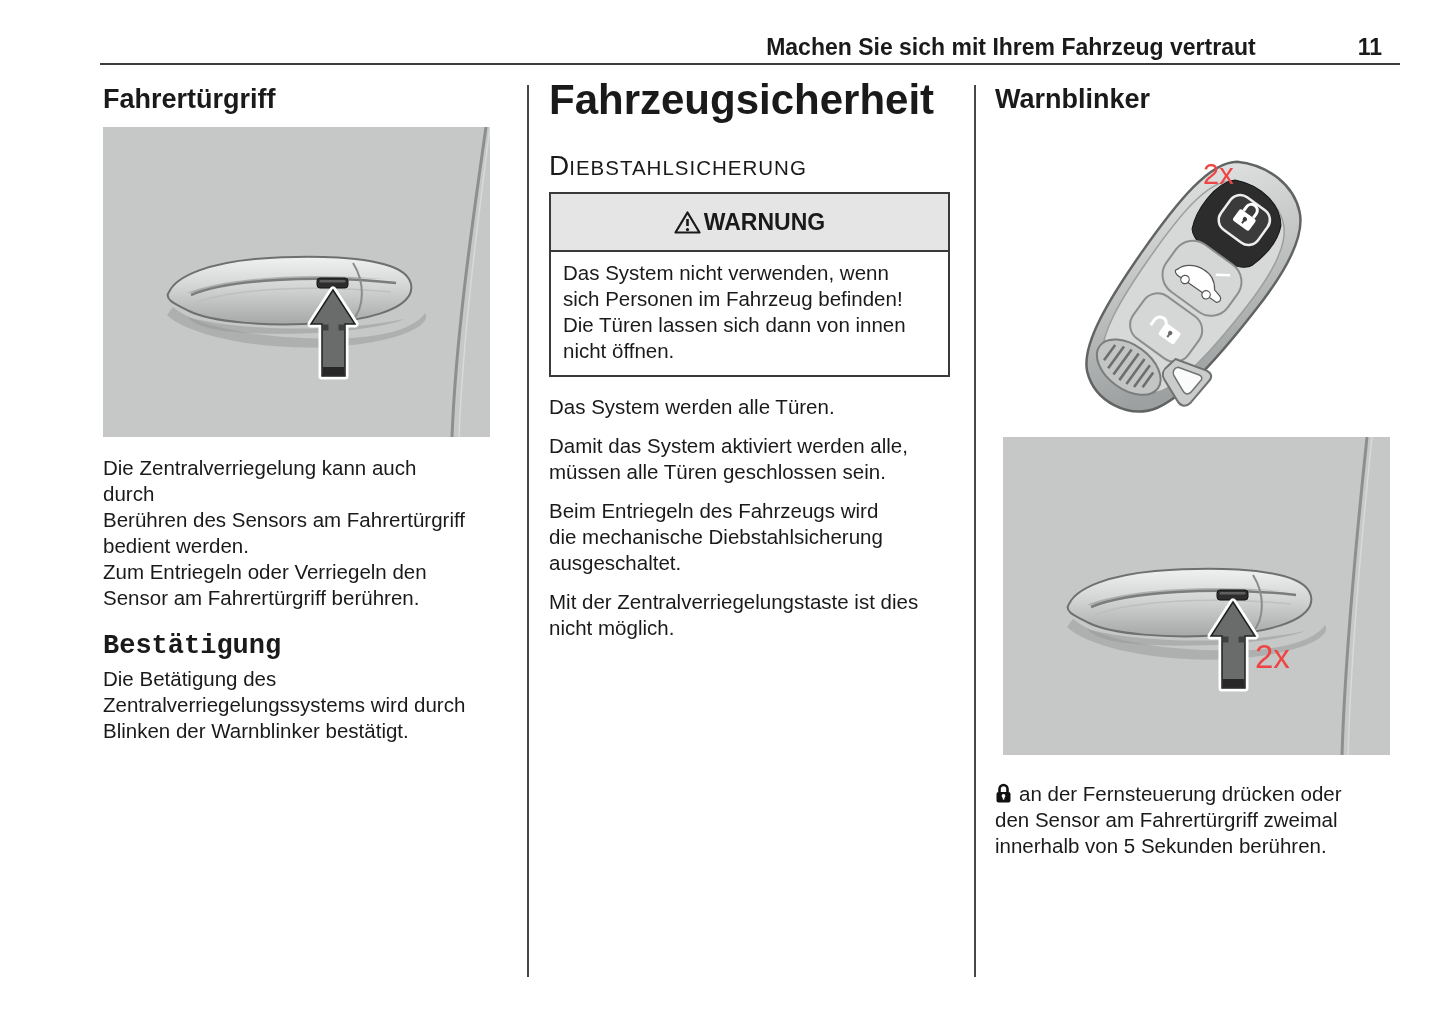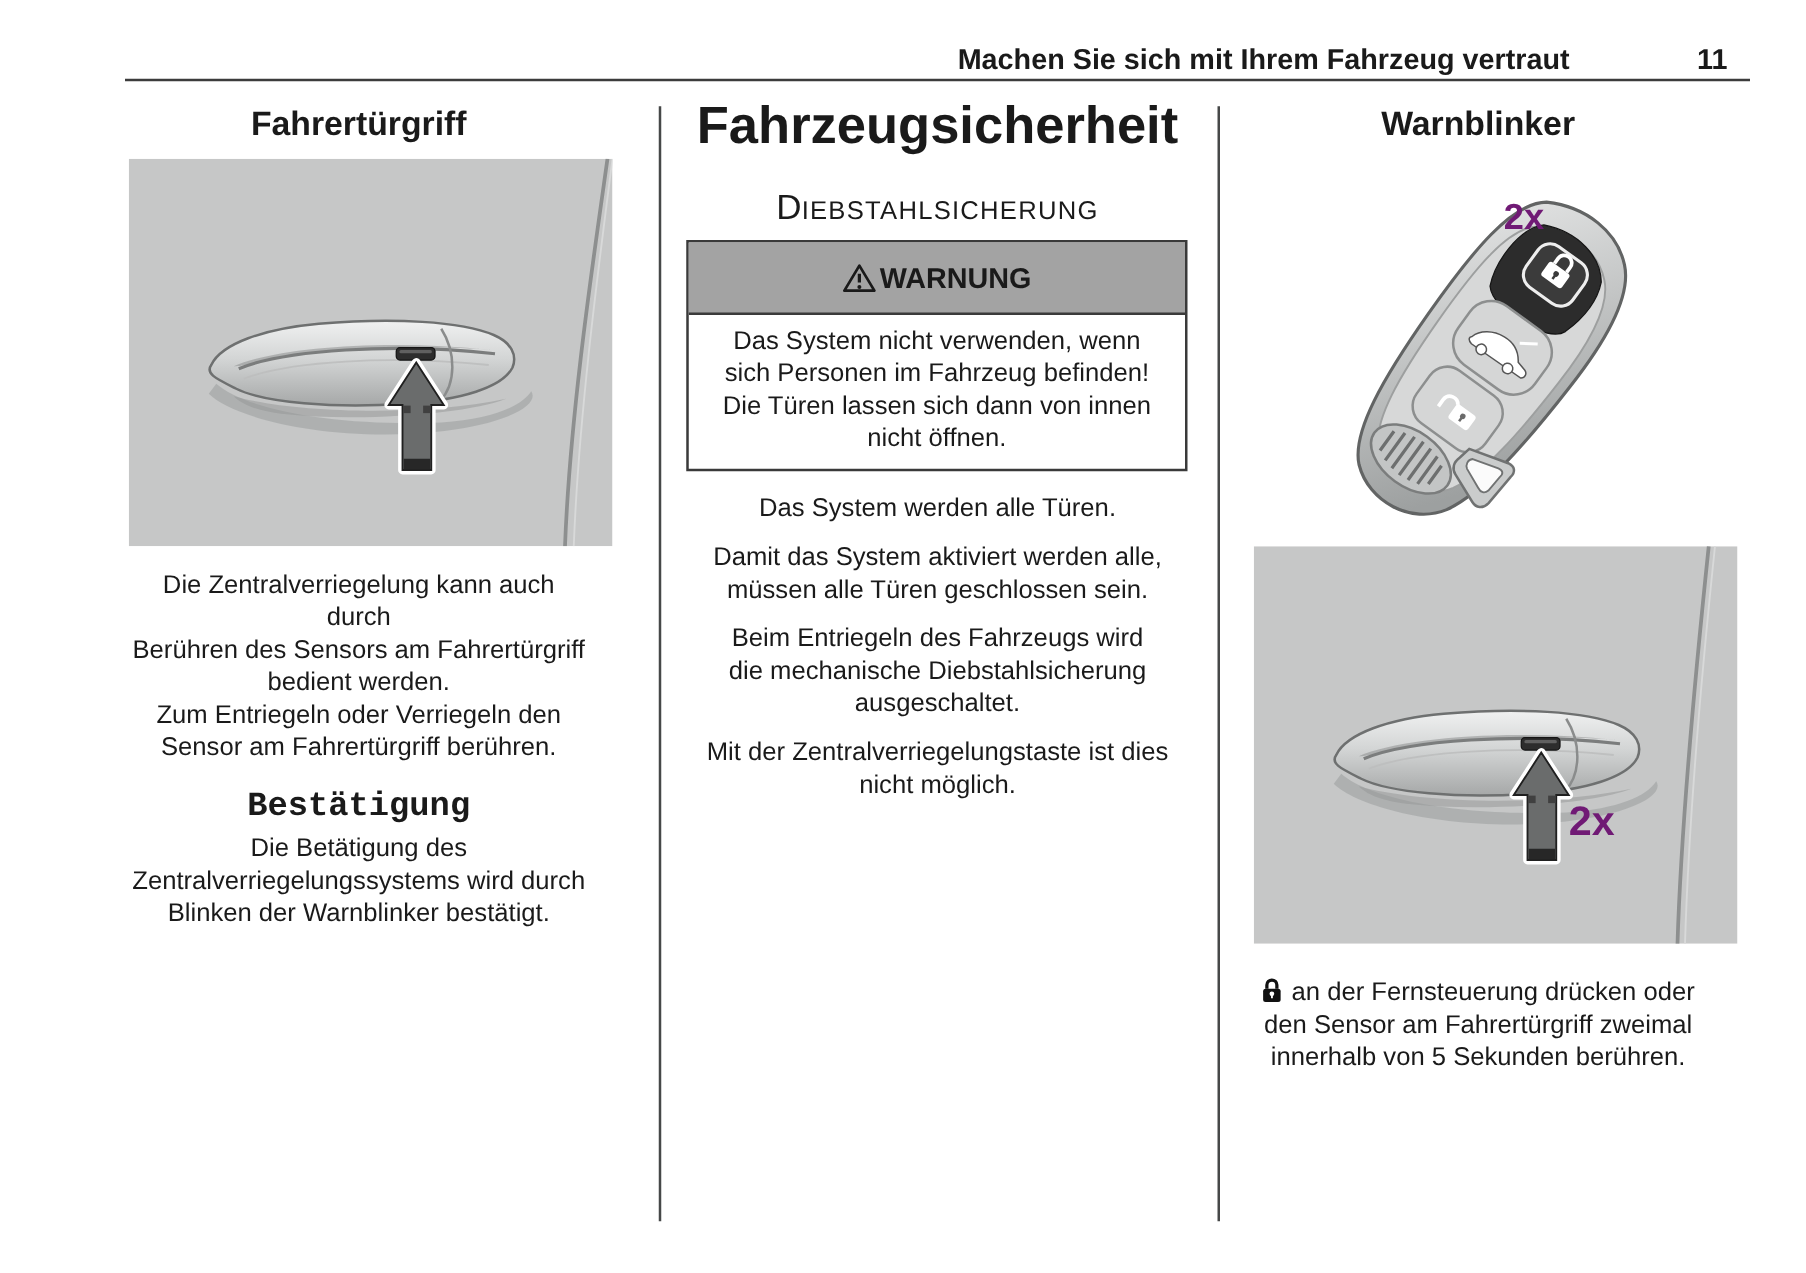--- a/index.html
+++ b/index.html
@@ -1,17 +1,17 @@
 <!DOCTYPE html>
 <html><head>
 <meta charset="utf-8">
 <style>
   html,body{margin:0;padding:0;background:#ffffff;}
   #page{position:relative;width:1430px;height:1018px;background:#ffffff;overflow:hidden;
-        font-family:"Liberation Sans", sans-serif;color:#1a1a1a;text-align:center;}
+        font-family:"Liberation Sans", sans-serif;color:#1a1a1a;}
 
   
   .pageheader{position:absolute;top:34px;left:100px;right:48px;display:flex;
               justify-content:flex-end;align-items:baseline;gap:102px;
               font-weight:bold;font-size:23px;}
   .headrule{position:absolute;top:63px;left:100px;width:1300px;height:2px;background:#3c3c3c;}
 
   
   .divider{position:absolute;top:85px;height:892px;width:2px;background:#464848;}
   .div1{left:527px;}
@@ -33,32 +33,32 @@
   .fig-handle{position:relative;width:387px;margin-top:11px;font-size:0;}
   .col-left .p1{margin-top:18px;}
   .col-left .p2{}
   .col-left h3{margin-top:19px;font-family:Liberation Mono, monospace;}
   .col-left .p3{margin-top:3px;}
 
   
   .smallcaps{margin-top:30px;font-size:20.5px;letter-spacing:1px;}
   .smallcaps .lead{font-size:28px;letter-spacing:0;}
   .warnbox{margin-top:10px;width:397px;border:2px solid #3a3a3a;}
-  .warnhead{height:56px;background:#a3a3a3;border-bottom:2px solid #3a3a3a;
+  .warnhead{height:56px;background:#e5e5e5;border-bottom:2px solid #3a3a3a;
             display:flex;align-items:center;justify-content:center;gap:3px;
             font-weight:bold;font-size:23px;}
   .warnhead svg{display:block;}
   .warnbody{padding:8px 12px 11px 12px;font-size:20.5px;line-height:26px;white-space:pre-line;}
   .col-mid .p1{margin-top:17px;}
   .col-mid .pn{margin-top:13px;}
 
   
   .fig-fob{position:relative;width:397px;height:297px;margin-top:14px;font-size:0;}
   .fig-handle2{position:relative;width:387px;height:318px;margin-left:8px;margin-top:10px;font-size:0;}
-  .count-label{position:absolute;font-weight:bold;color:#701a75;line-height:1;}
+  .count-label{position:absolute;font-weight:normal;color:#ef4444;line-height:1;}
   .fob-count{left:208px;top:30px;font-size:29px;}
   .handle-count{left:252px;top:203px;font-size:33px;}
   .iconpara{margin-top:26px;font-size:20.5px;line-height:26px;}
   .iconpara .licon{display:inline-block;vertical-align:-3px;margin-right:7px;}
   .iconpara span.ptext{white-space:pre-line;}
 </style>
 </head>
 <body>
 
 <div id="page">

